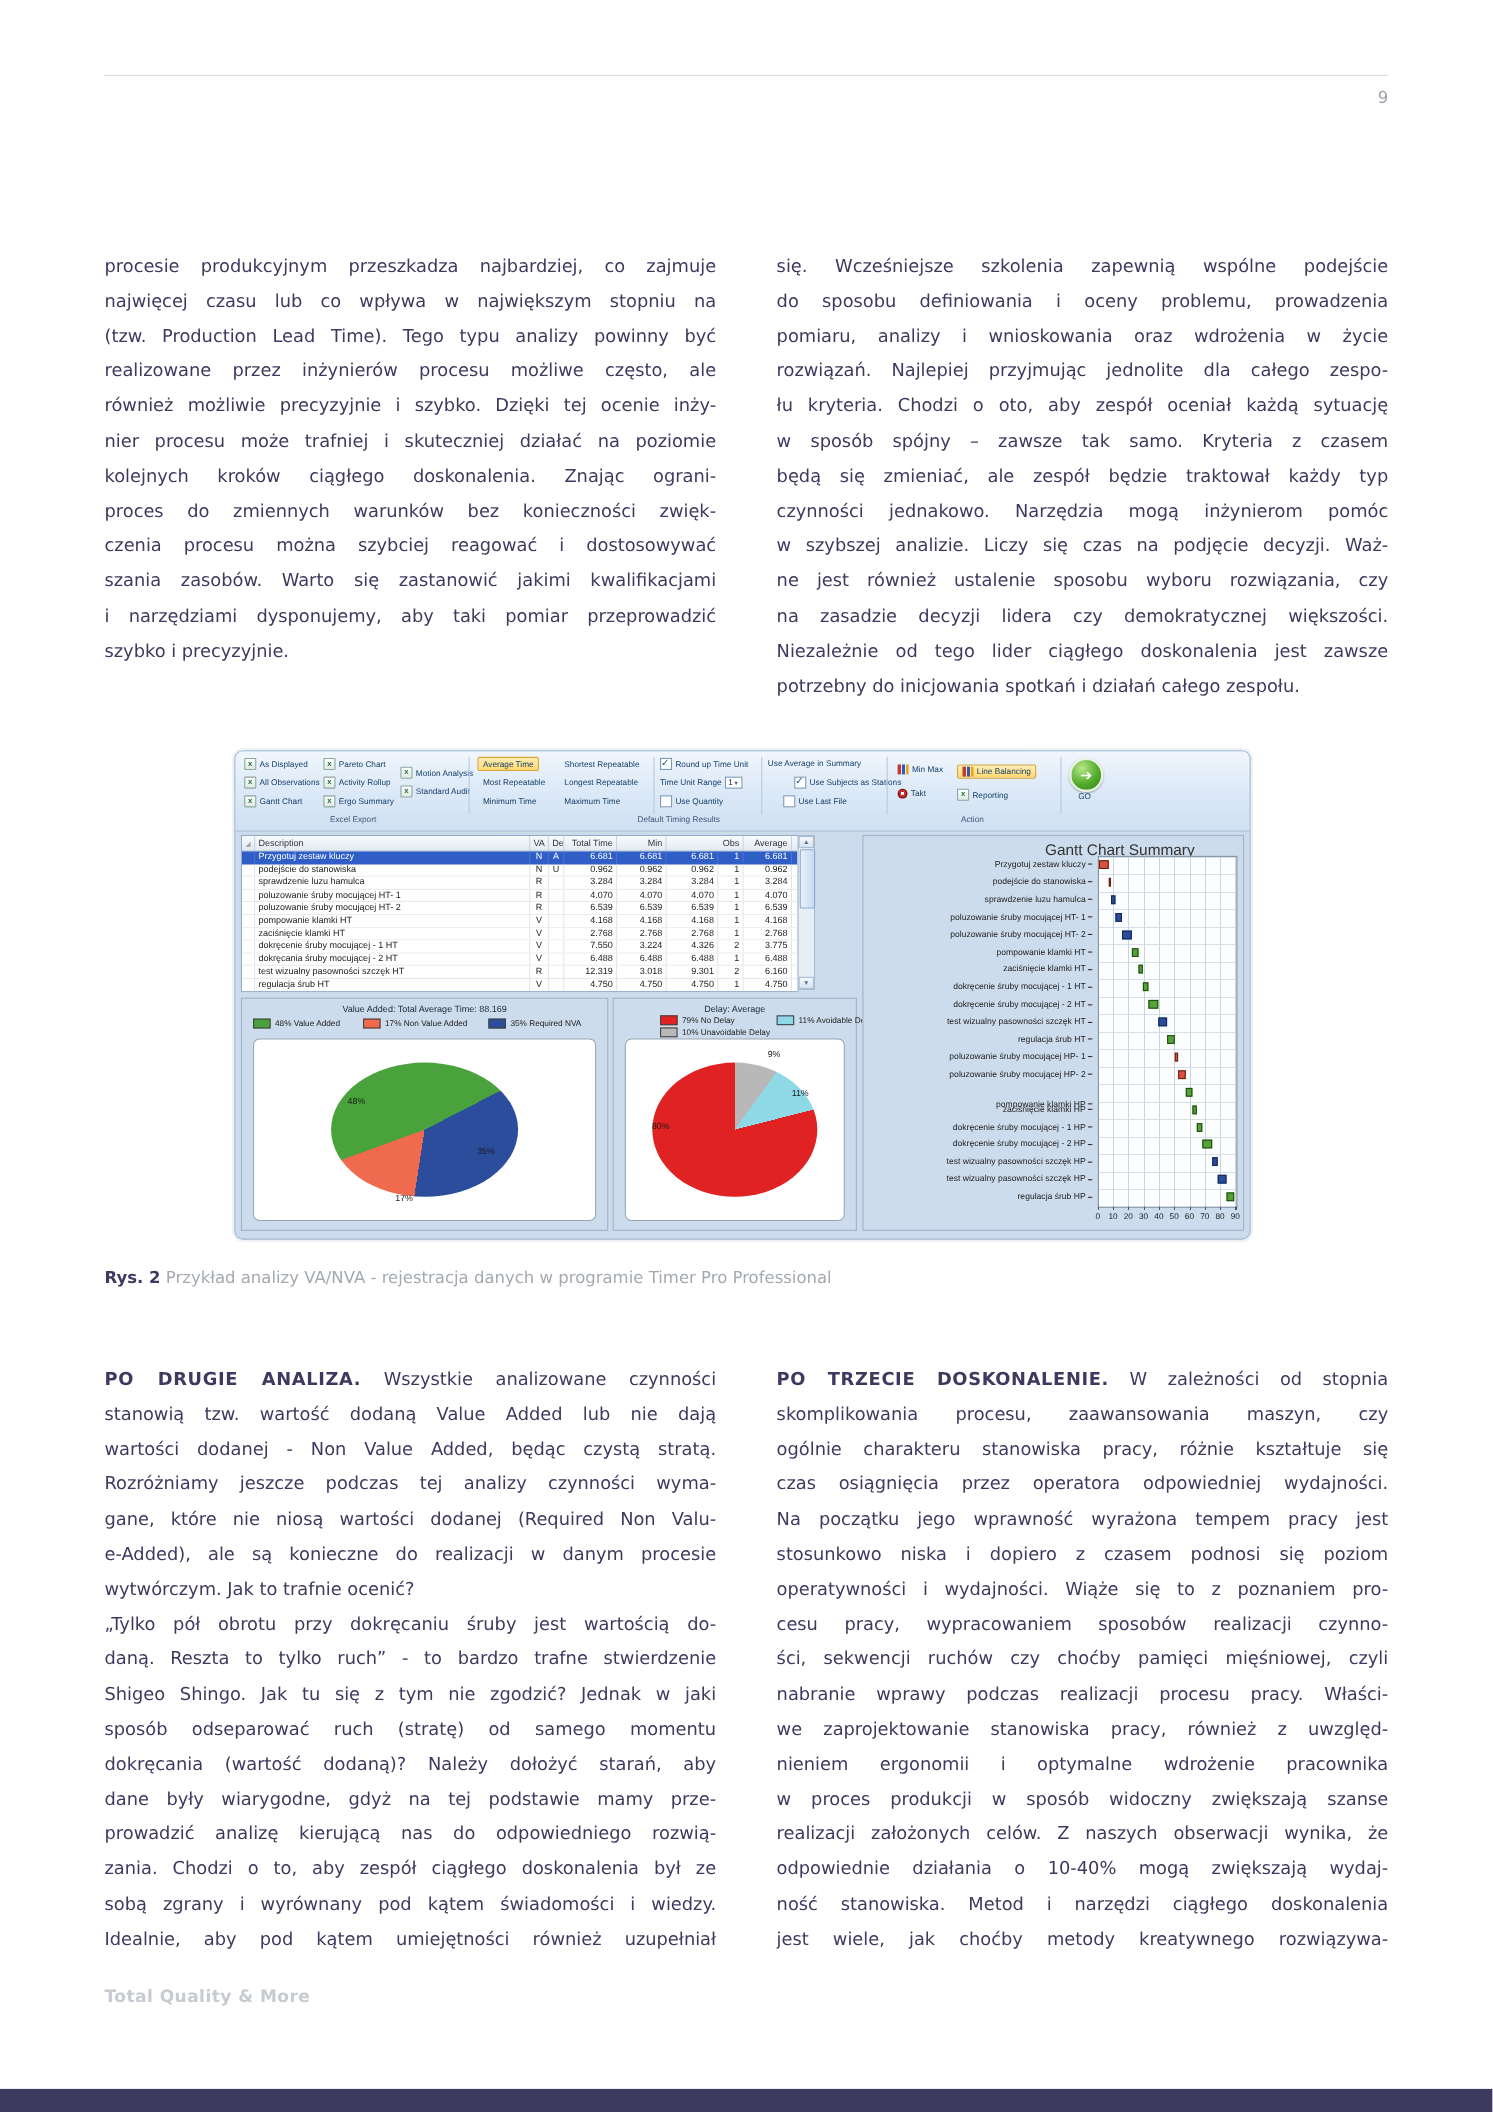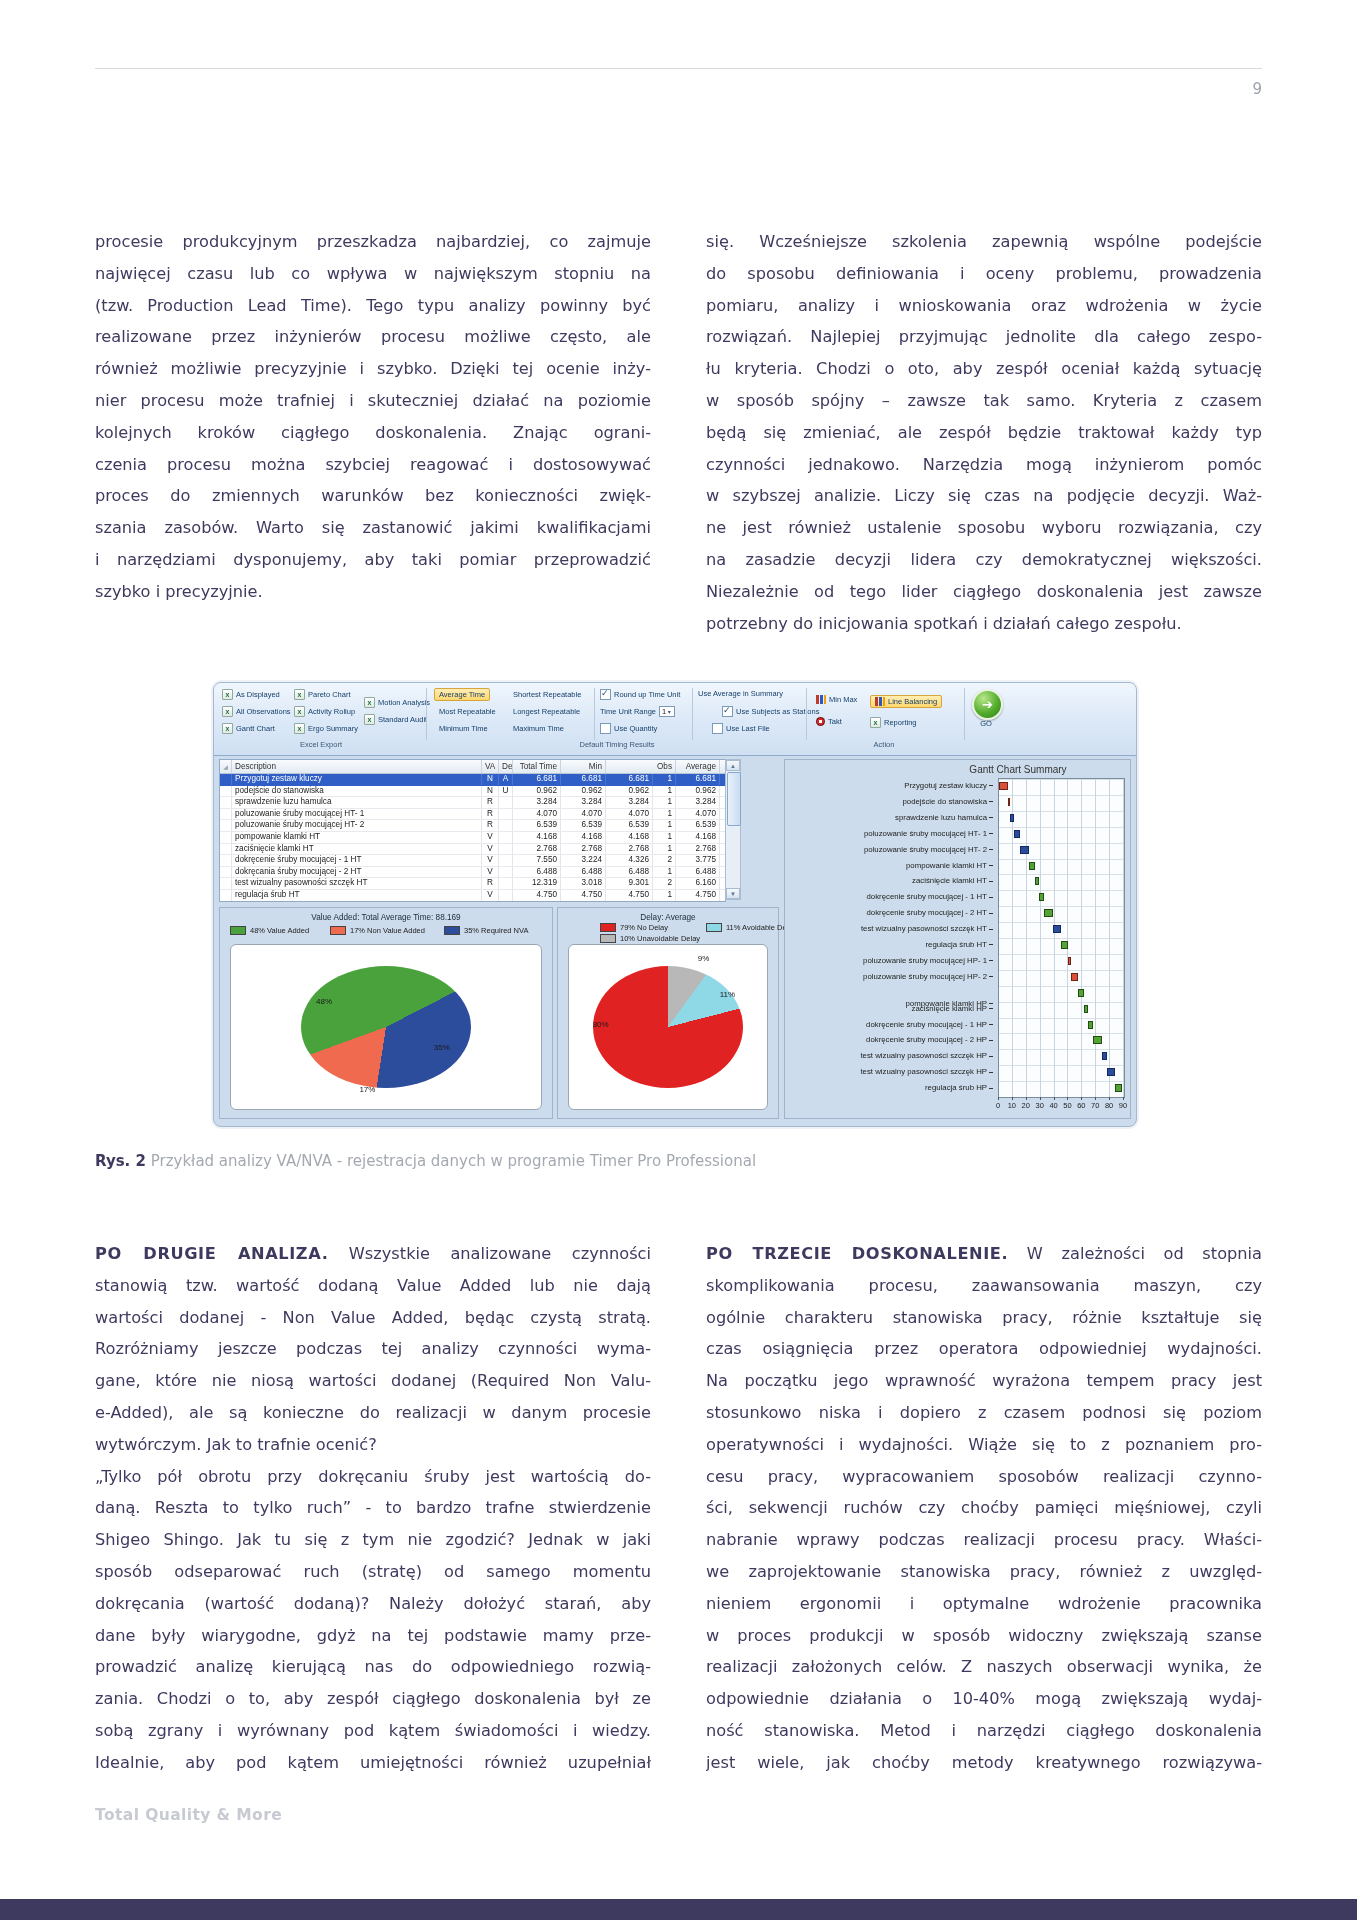--- a/index.html
+++ b/index.html
@@ -72,21 +72,21 @@
   .ptitle{position:absolute;top:5px;left:0;width:100%;text-align:center;font-size:8.2px;color:#1a2a3a;}
   .legitem{position:absolute;font-size:7.5px;color:#222;display:flex;align-items:center;gap:4px;white-space:nowrap;}
   .legsw{display:inline-block;width:14px;height:7px;border:1px solid #444;flex:none;}
   .piebox{position:absolute;left:10px;top:36px;right:10px;bottom:8px;background:#fff;
           border:1px solid #9aa6b2;border-radius:6px;}
   .pie{position:absolute;border-radius:50%;}
   .pielabel{position:absolute;font-size:8px;color:#1a1a1a;transform:translate(-50%,-50%);}
 
   
   .gantt{position:absolute;left:570px;top:76px;width:347px;height:360px;background:#cddcec;border:1px solid #9fb4ca;box-sizing:border-box;}
-  .gtitle{position:absolute;top:4px;left:128px;width:210px;text-align:center;font-size:10px;color:#333;}
+  .gtitle{position:absolute;top:4px;left:128px;width:210px;text-align:center;font-size:14px;color:#333;}
   .gplot{position:absolute;left:213px;top:18px;width:125px;height:318px;background:#fcfdfe;border:1px solid #7a8ca0;
          background-image:repeating-linear-gradient(90deg,transparent 0 12.9px,#c9d4de 12.9px 13.9px),
                           repeating-linear-gradient(0deg,transparent 0 14.9px,#d7dfe7 14.9px 15.9px);}
   .glabel{position:absolute;left:2px;width:206px;text-align:right;font-size:7.8px;color:#222;white-space:nowrap;height:12px;line-height:12px;}
   .glabel::after{content:"";display:inline-block;width:4px;height:1px;background:#333;margin-left:2px;vertical-align:middle;}
   .gbar{position:absolute;height:8px;box-sizing:border-box;}
   .gticks{position:absolute;left:213px;top:337px;width:127px;height:3px;
           background:repeating-linear-gradient(90deg,#44566a 0 1px,transparent 1px 13.9px);}
   .gtick{position:absolute;top:341px;font-size:7.5px;color:#222;transform:translateX(-50%);}
 </style>
@@ -98,22 +98,22 @@
   <div class="pagenum">9</div>
 
   <div class="txtcol" id="intro-left" style="left:95px;top:226px;">
       <div class="tline">procesie produkcyjnym przeszkadza najbardziej, co zajmuje</div>
       <div class="tline">najwięcej czasu lub co wpływa w największym stopniu na</div>
       <div class="tline">(tzw. Production Lead Time). Tego typu analizy powinny być</div>
       <div class="tline">realizowane przez inżynierów procesu możliwe często, ale</div>
       <div class="tline">również możliwie precyzyjnie i szybko. Dzięki tej ocenie inży-</div>
       <div class="tline">nier procesu może trafniej i skuteczniej działać na poziomie</div>
       <div class="tline">kolejnych kroków ciągłego doskonalenia. Znając ograni-</div>
+      <div class="tline">proces do zmiennych warunków bez konieczności zwięk-</div>
       <div class="tline">czenia procesu można szybciej reagować i dostosowywać</div>
-      <div class="tline">proces do zmiennych warunków bez konieczności zwięk-</div>
       <div class="tline">szania zasobów. Warto się zastanowić jakimi kwalifikacjami</div>
       <div class="tline">i narzędziami dysponujemy, aby taki pomiar przeprowadzić</div>
       <div class="tline endline">szybko i precyzyjnie.</div>
     </div>
   <div class="txtcol" id="intro-right" style="left:706px;top:226px;">
       <div class="tline">się. Wcześniejsze szkolenia zapewnią wspólne podejście</div>
       <div class="tline">do sposobu definiowania i oceny problemu, prowadzenia</div>
       <div class="tline">pomiaru, analizy i wnioskowania oraz wdrożenia w życie</div>
       <div class="tline">rozwiązań. Najlepiej przyjmując jednolite dla całego zespo-</div>
       <div class="tline">łu kryteria. Chodzi o oto, aby zespół oceniał każdą sytuację</div>

